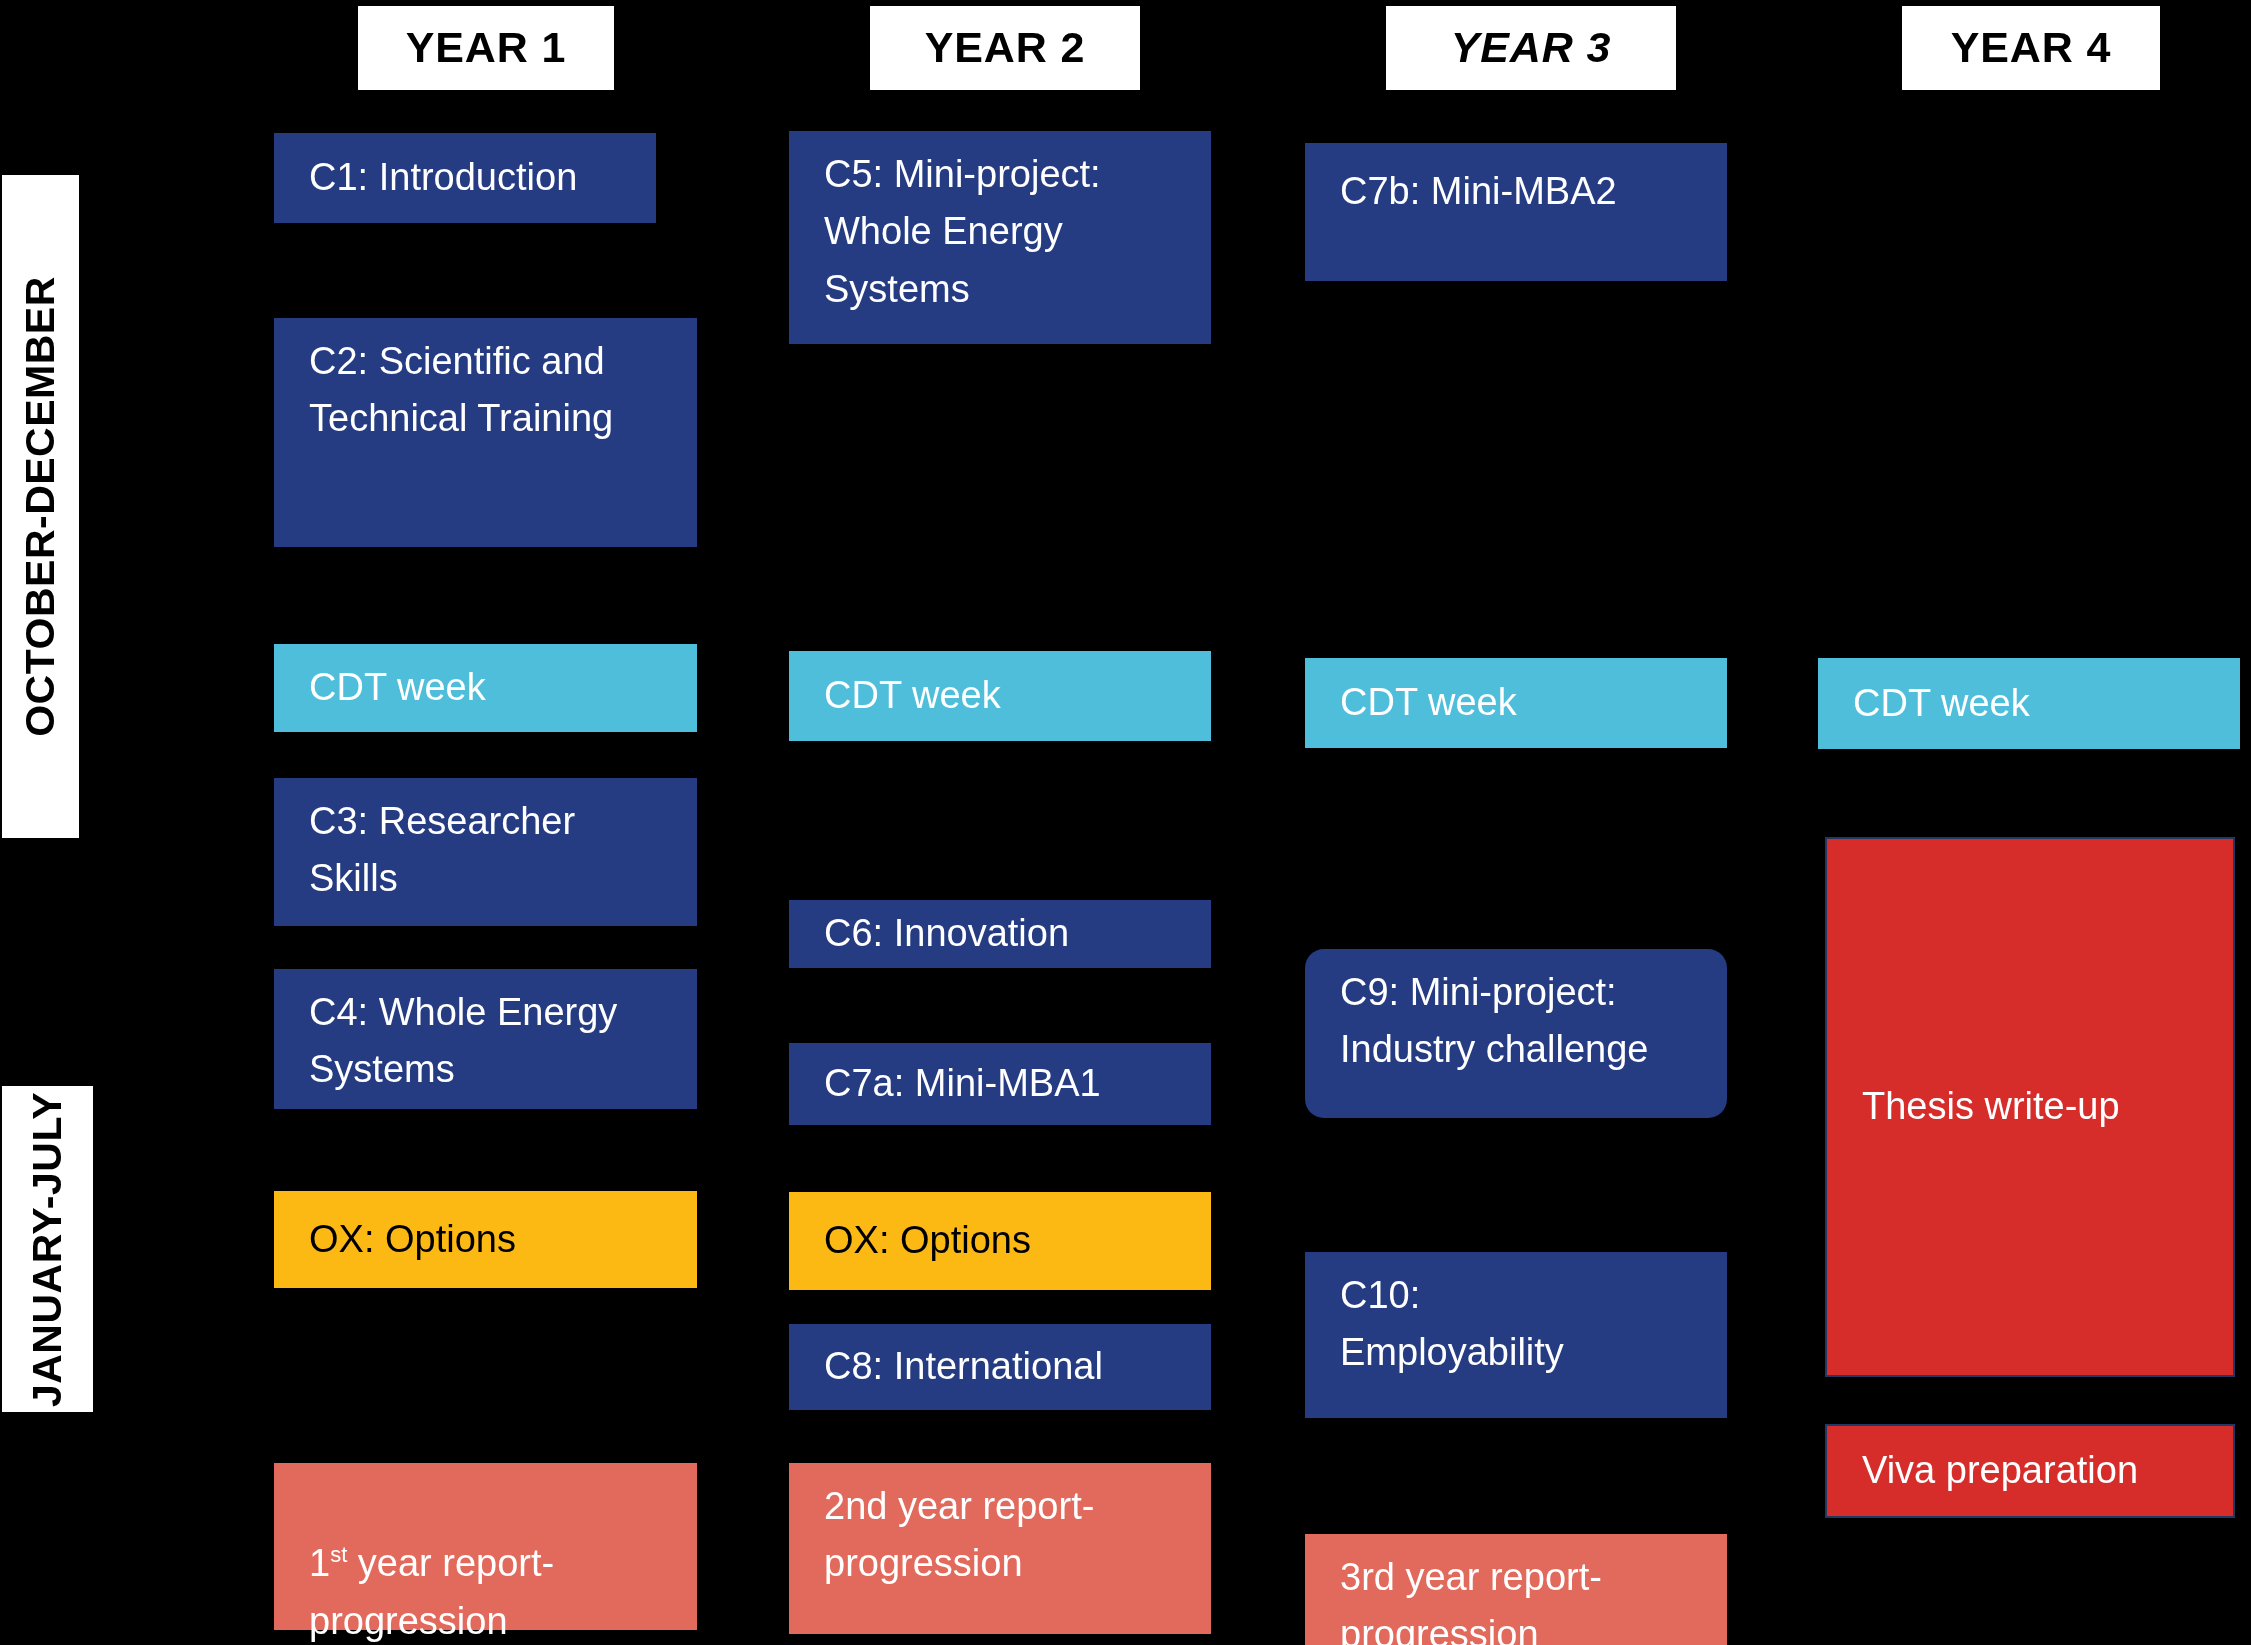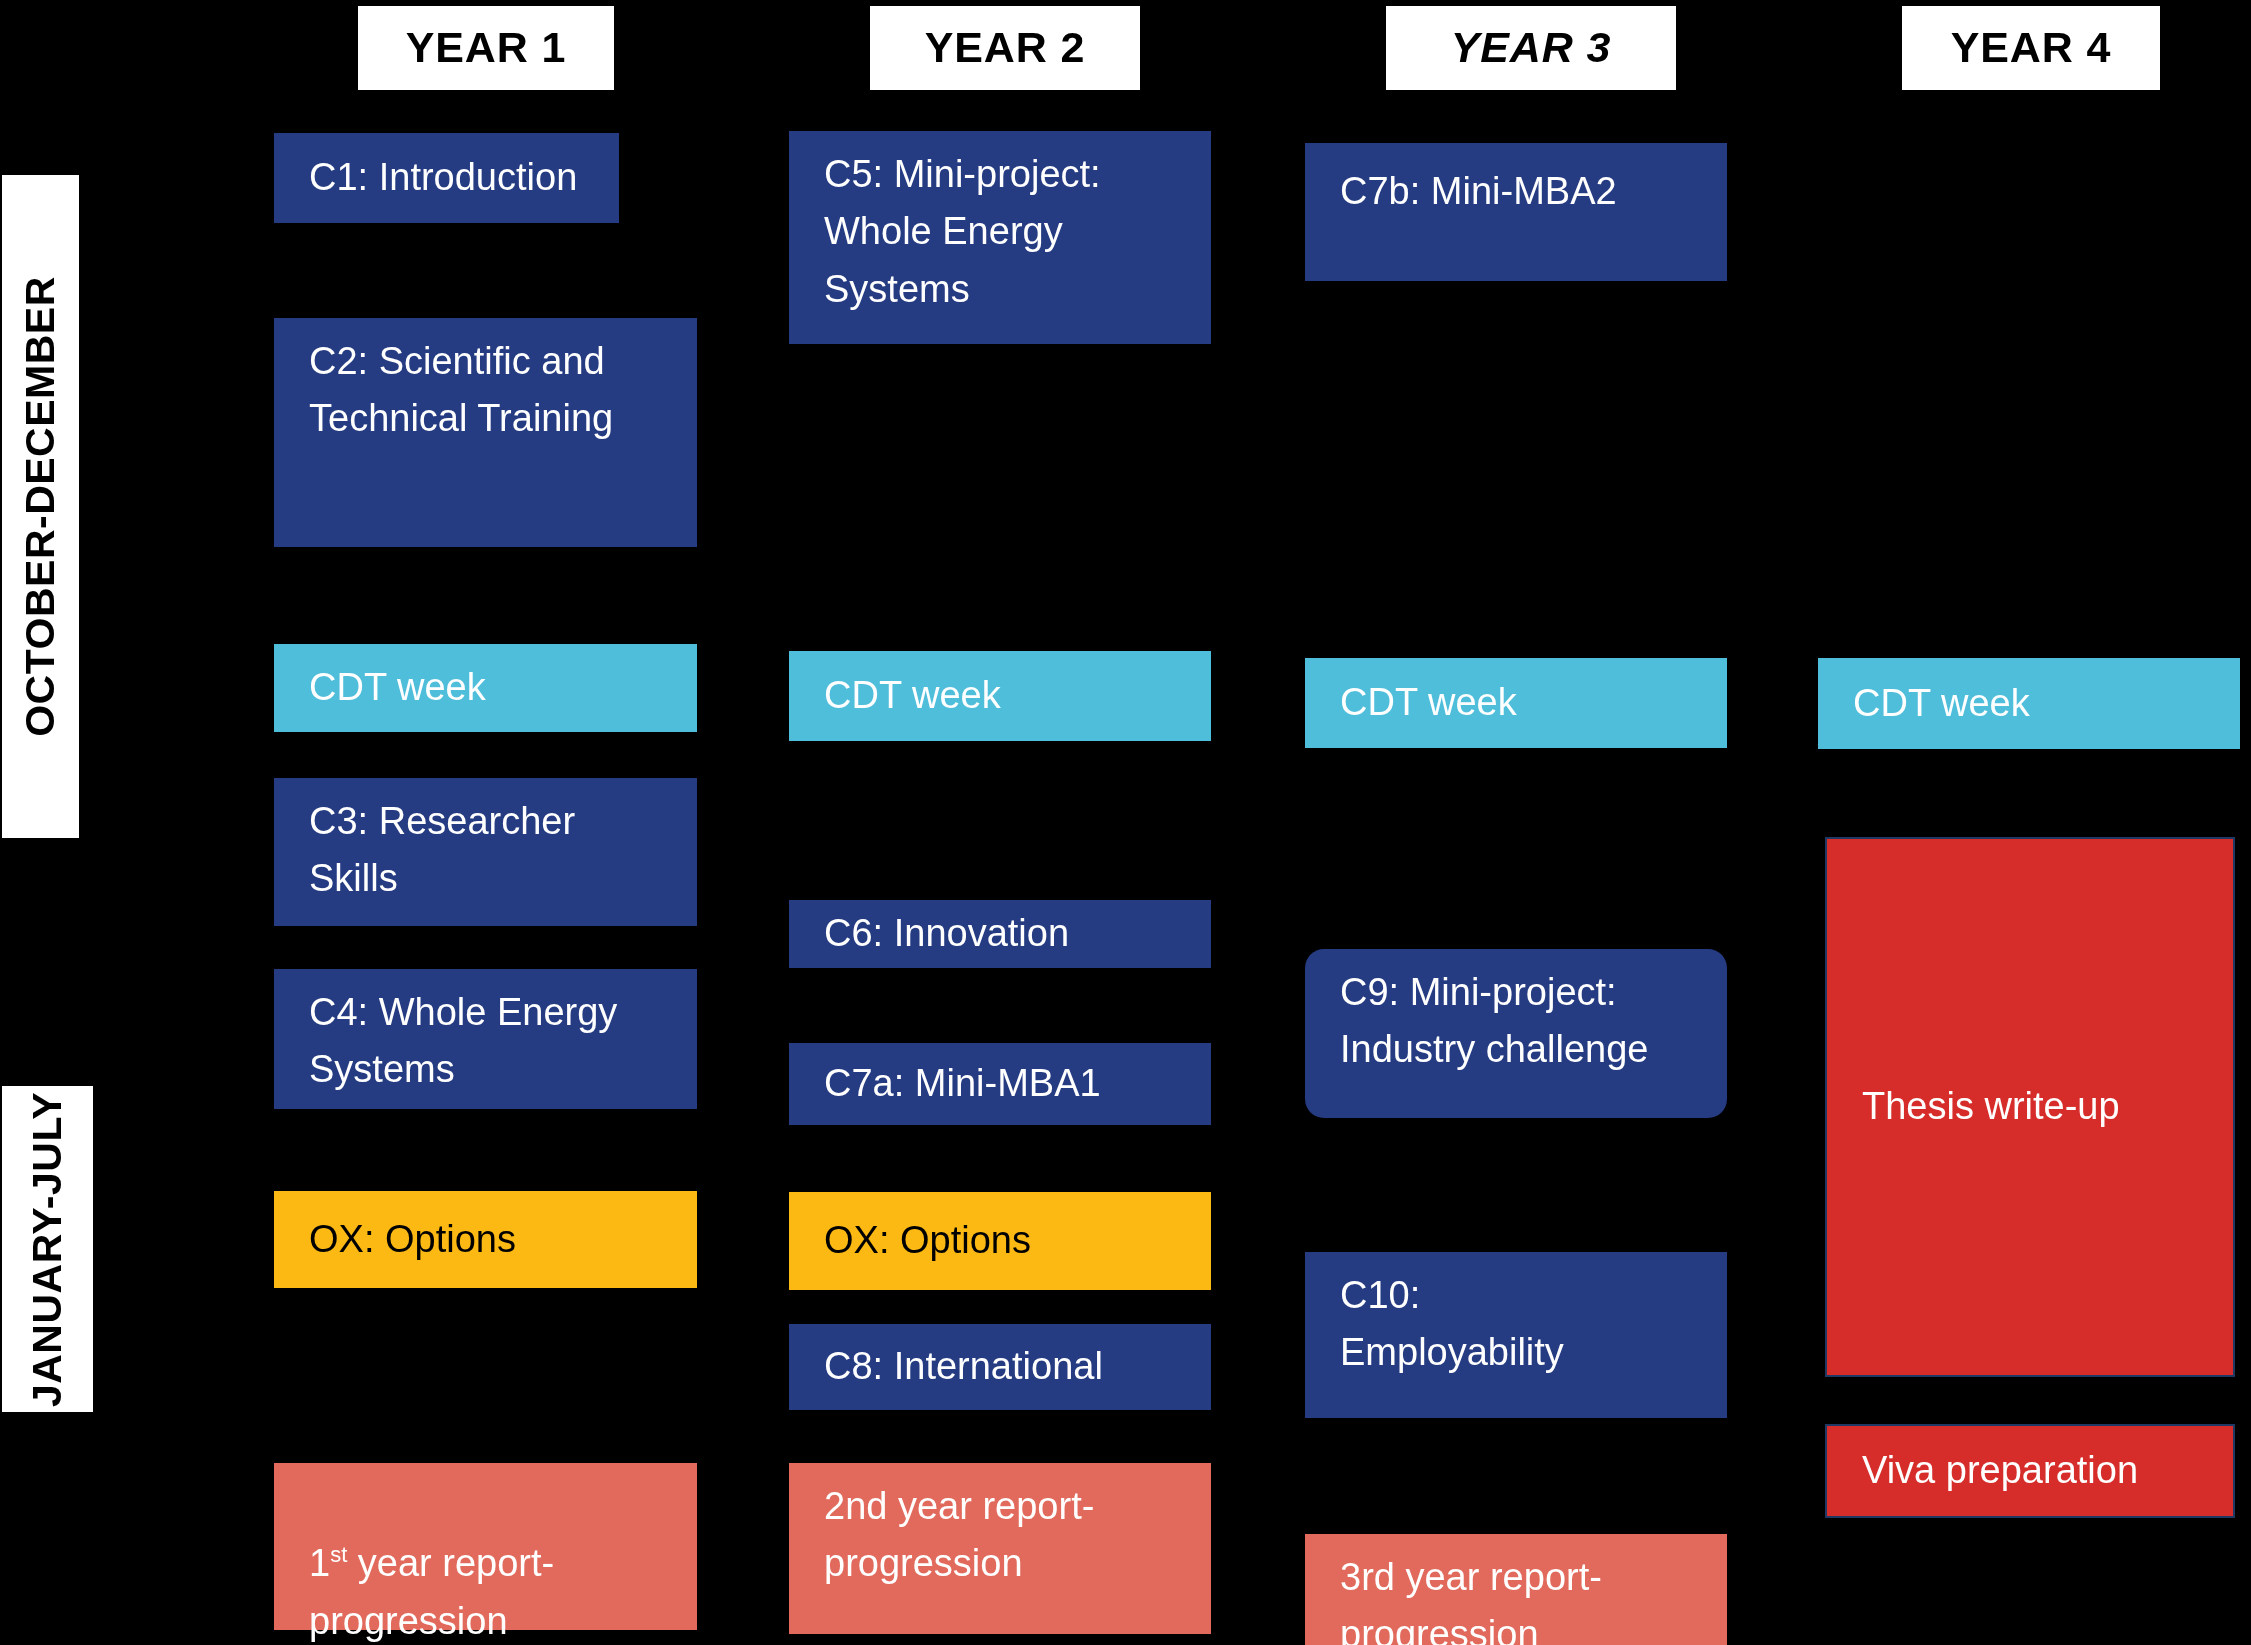--- a/index.html
+++ b/index.html
@@ -63,21 +63,21 @@
   <div class="year-header" style="left:1386px; width:290px;font-style:italic;">YEAR 3</div>
   <div class="year-header" style="left:1902px; width:258px;">YEAR 4</div>
 
   <div class="vlabel" style="left:1.8px; top:175px; width:77px; height:663px;">
     <span>OCTOBER-DECEMBER</span>
   </div>
   <div class="vlabel" style="left:1.8px; top:1086px; width:91px; height:326px;">
     <span>JANUARY-JULY</span>
   </div>
 
-  <div class="box course mid" style="left:274px; top:133px;  width:345px; height:90px;">C1: Introduction</div>
+  <div class="box course mid" style="left:274px; top:133px;  width:382px; height:90px;">C1: Introduction</div>
   <div class="box course top" style="left:274px; top:318px;  width:423px; height:229px;">C2: Scientific and
 Technical Training</div>
   <div class="box cdt mid" style="left:274px; top:644px;  width:423px; height:88px;">CDT week</div>
   <div class="box course top" style="left:274px; top:778px;  width:423px; height:148px;">C3: Researcher
 Skills</div>
   <div class="box course top" style="left:274px; top:969px; width:423px; height:140px;">C4: Whole Energy
 Systems</div>
   <div class="box options mid" style="left:274px; top:1191px; width:423px; height:97px;">OX: Options</div>
   <div class="box report top" style="left:274px; top:1463px; width:423px; height:167px;">
     <span>1</span><sup>st</sup><span> year report-</span><br><span>progression</span>

